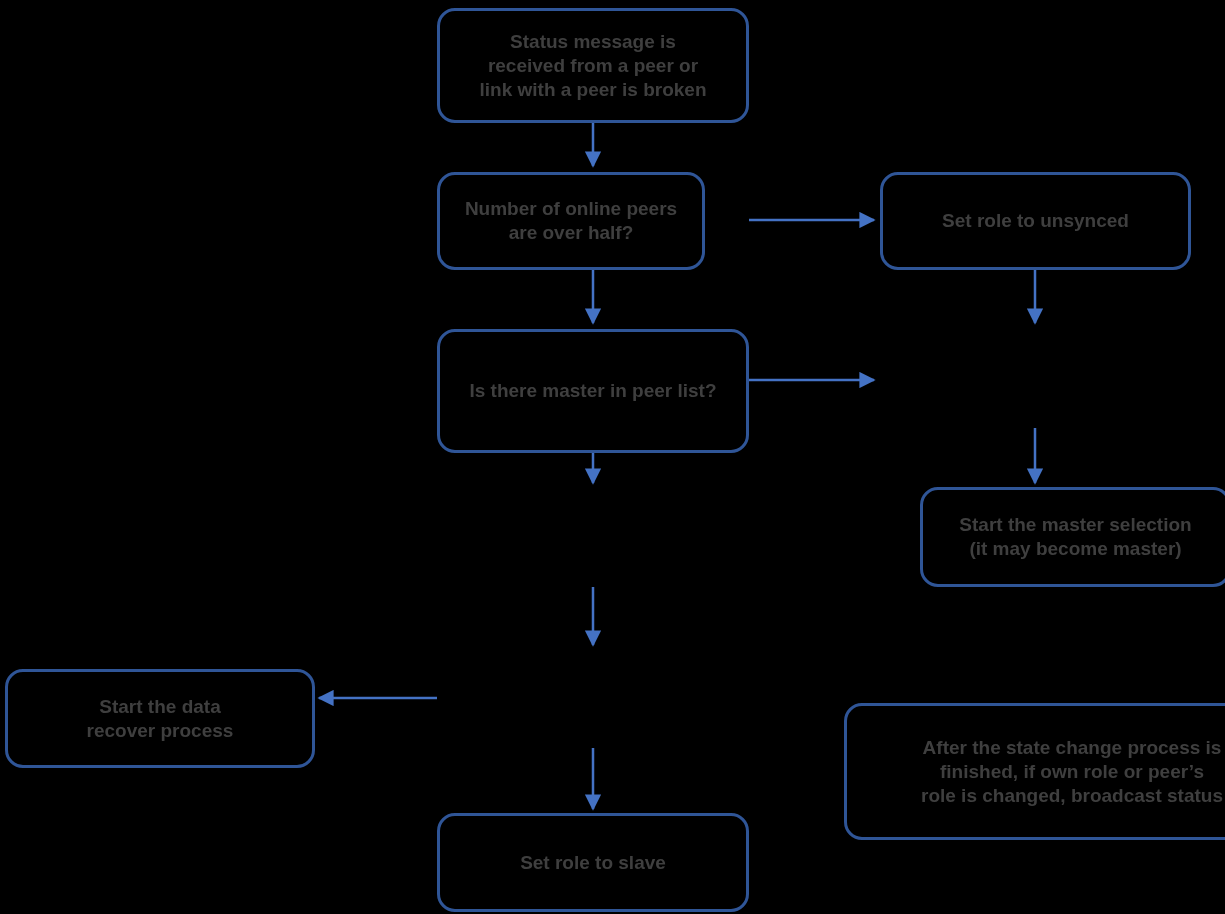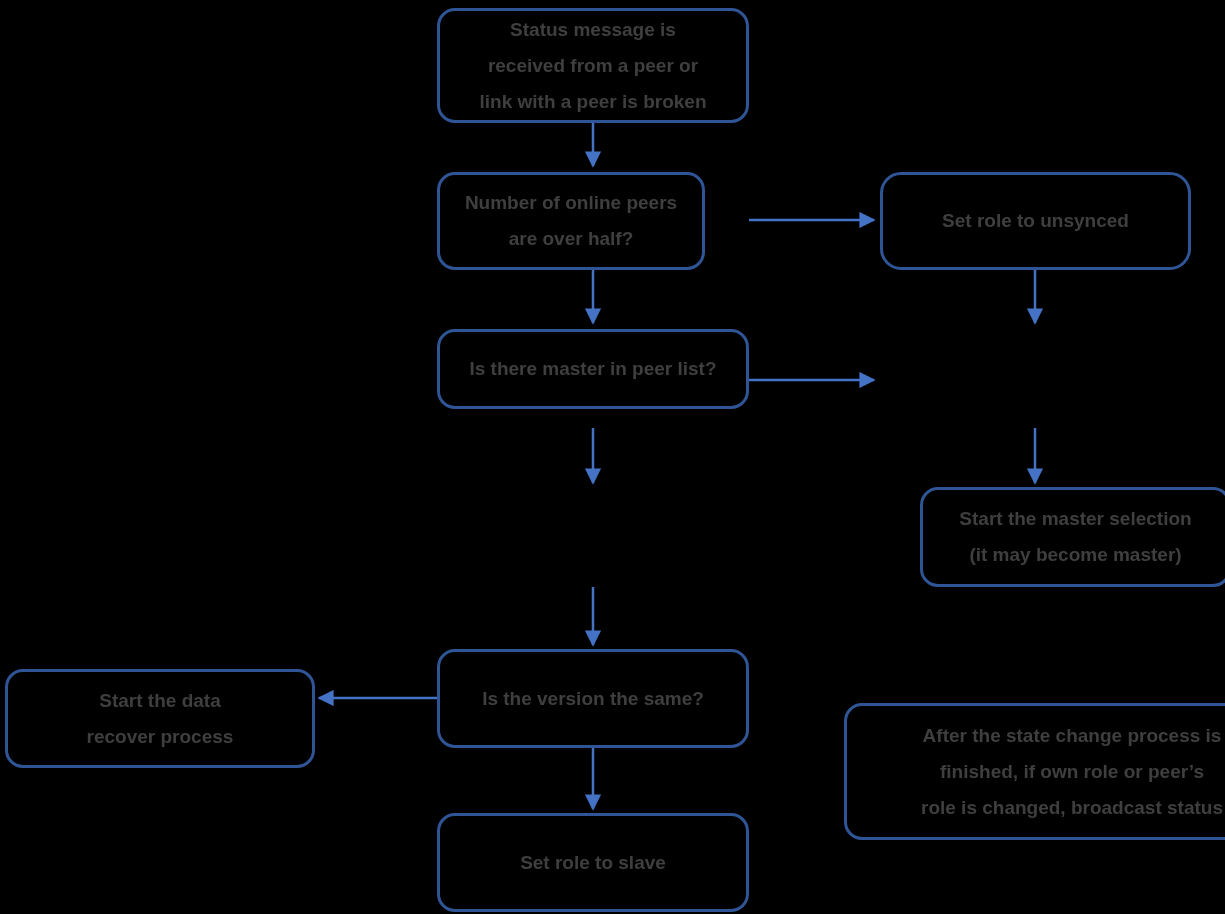--- a/index.html
+++ b/index.html
@@ -20,33 +20,33 @@
     position:absolute;
     box-sizing:border-box;
     border:3px solid var(--border-blue);
     border-radius:18px;
     background:var(--bg);
     display:flex;align-items:center;justify-content:center;
     text-align:center;
     color:var(--text-gray);
     font-weight:700;
     font-size:19px;
-    line-height:36px;
+    line-height:24px;
     white-space:pre-line;
     padding:6px 10px;
     z-index:2;
   }
   #arrow-layer{position:absolute;left:0;top:0;z-index:1;}
   #arrow-layer line{stroke:var(--arrow-blue,#4472c4);stroke-width:2.5;}
 
   
   .n-status        {left:437px;top:8px;  width:312px;height:115px;}
   .n-peers-half    {left:437px;top:172px;width:268px;height:98px;}
-  .n-set-unsynced  {left:880px;top:172px;width:311px;height:98px;border-radius:21px;}
-  .n-master-list   {left:437px;top:329px;width:312px;height:80px;}
+  .n-set-unsynced  {left:880px;top:172px;width:311px;height:98px;}
+  .n-master-list   {left:437px;top:329px;width:312px;height:124px;}
   .n-recv-status   {left:880px;top:329px;width:311px;height:99px;}
   .n-in-unsynced   {left:437px;top:487px;width:312px;height:100px;}
   .n-master-sel    {left:880px;top:487px;width:311px;height:100px;margin-left:40px;}
   .n-data-recover  {left:5px;  top:649px;width:310px;height:99px;margin-top:20px;}
   .n-version-same  {left:437px;top:649px;width:312px;height:99px;}
   .n-note          {left:844px;top:703px;width:456px;height:137px;}
   .n-set-slave     {left:437px;top:813px;width:312px;height:99px;}
 </style>
 </head>
 <body>
@@ -75,19 +75,18 @@
 received from a peer or
 link with a peer is broken</div>
   <div class="node n-peers-half">Number of online peers
 are over half?</div>
   <div class="node n-set-unsynced">Set role to unsynced</div>
   <div class="node n-master-list">Is there master in peer list?</div>
   <div class="node n-master-sel">Start the master selection
 (it may become master)</div>
   <div class="node n-data-recover">Start the data
 recover process</div>
-  <div class="node n-version-same">Is the version the same?</div>
   <div class="node n-note">After the state change process is
 finished, if own role or peer’s
 role is changed, broadcast status</div>
   <div class="node n-set-slave">Set role to slave</div>
 
 </div>
 
 </body></html>

